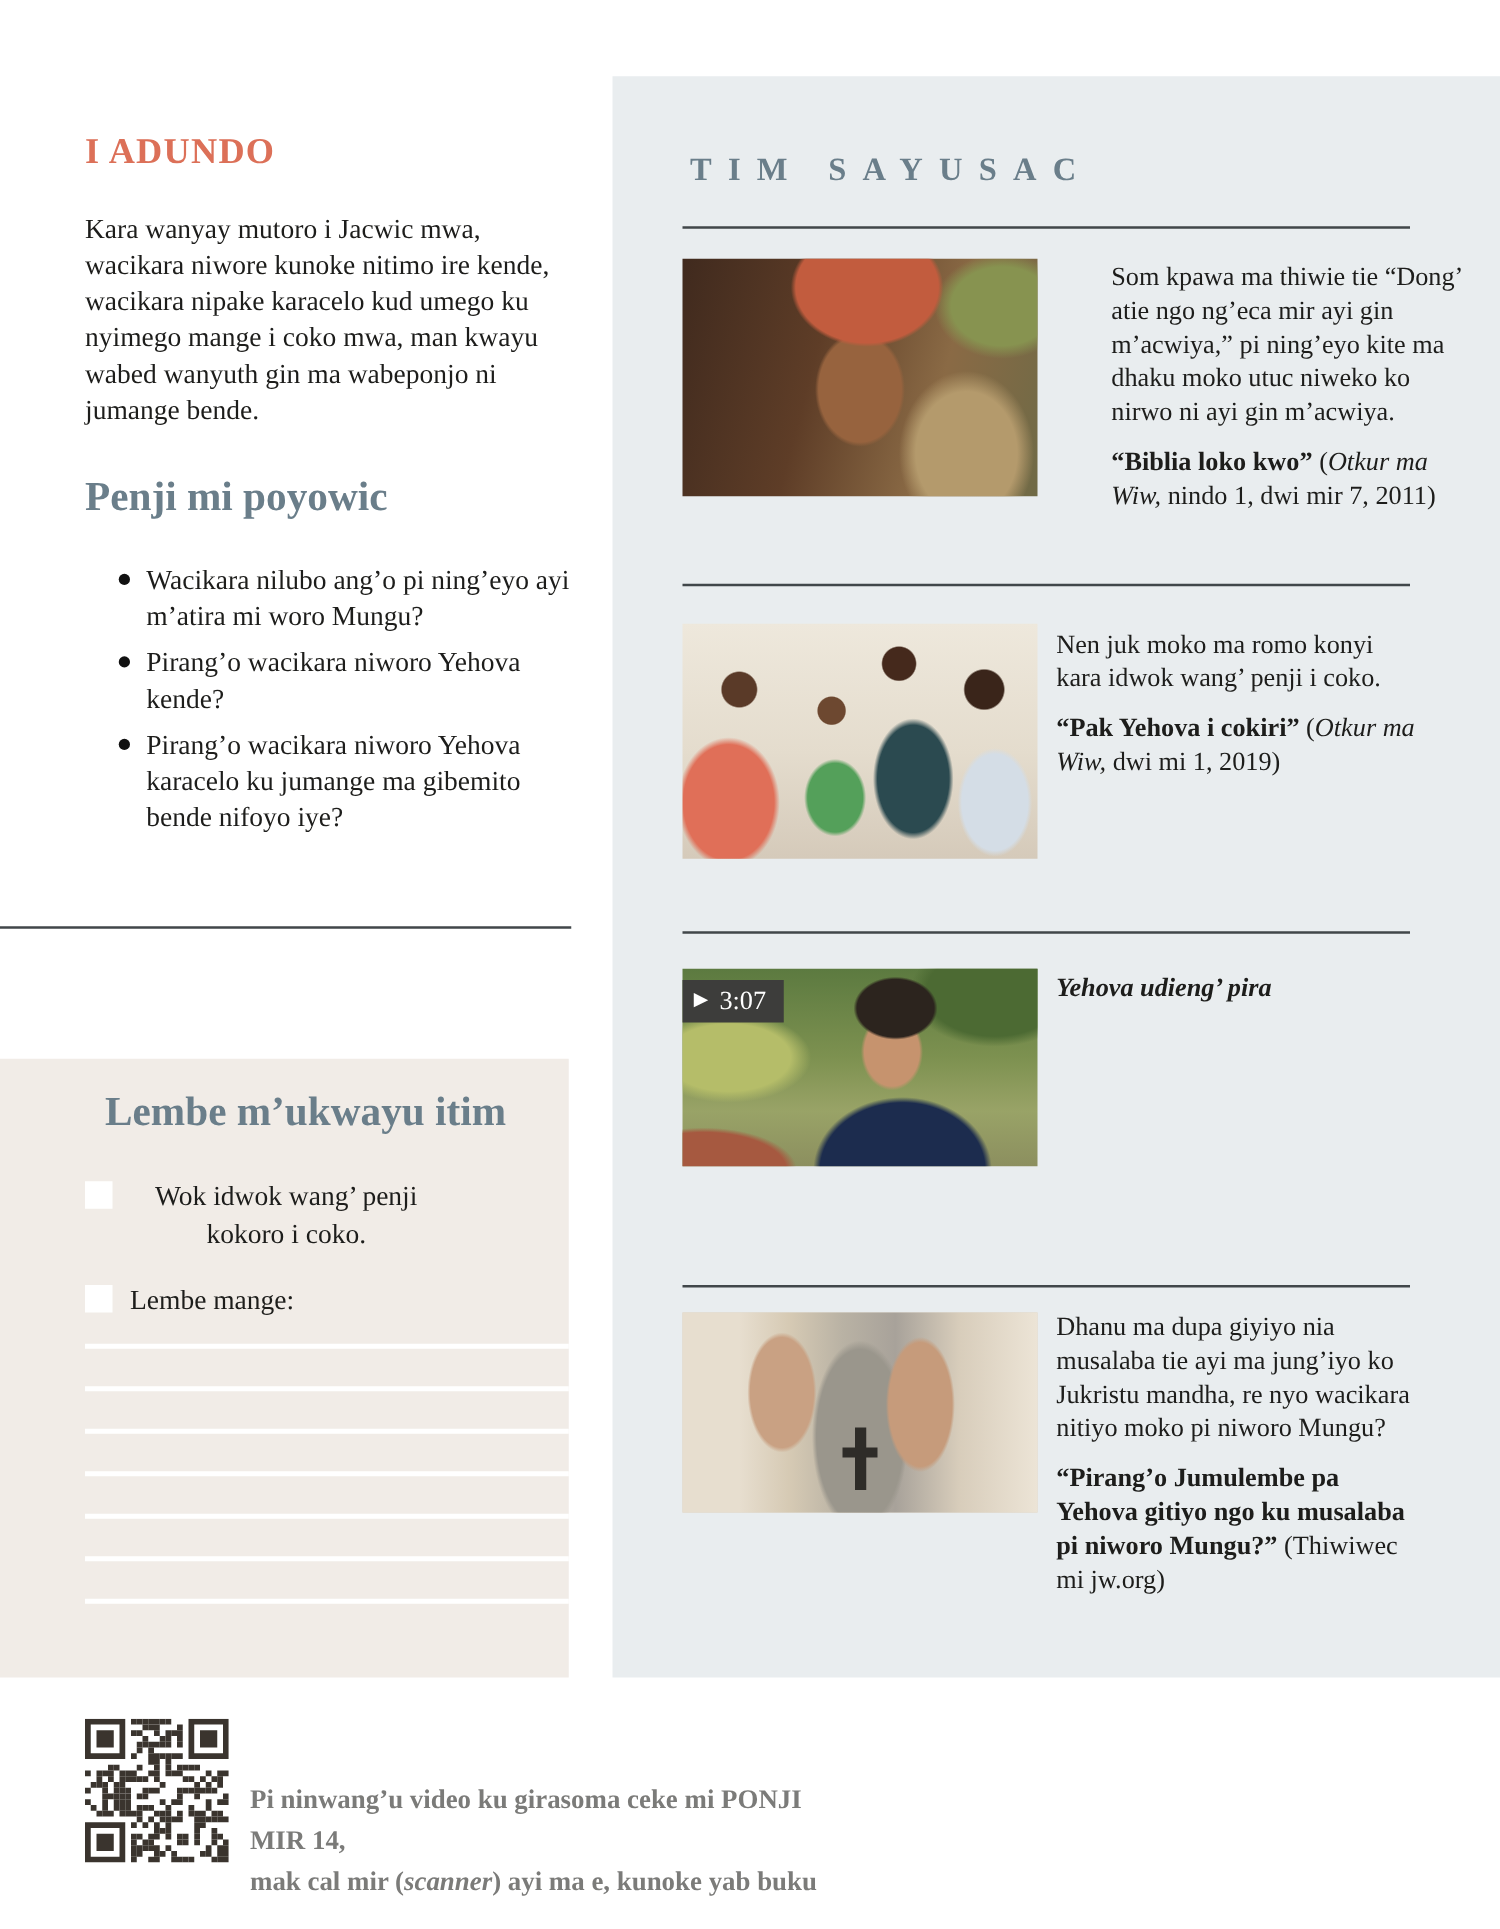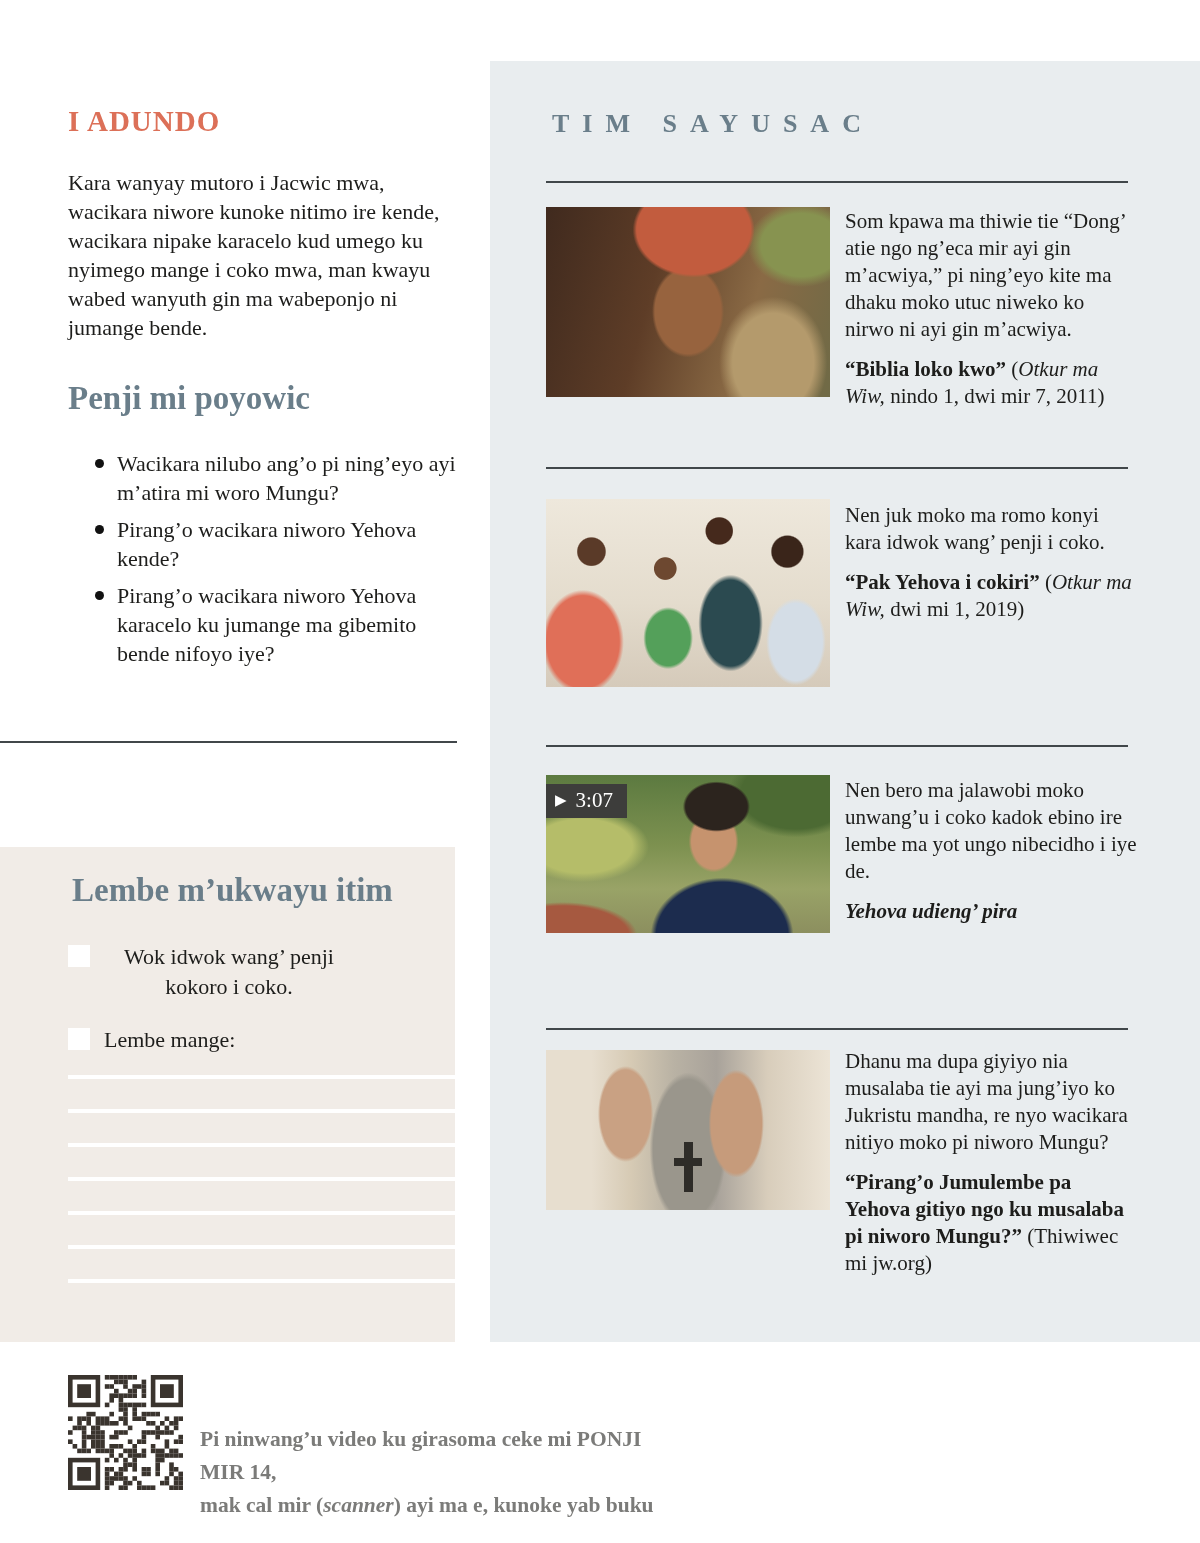--- a/index.html
+++ b/index.html
@@ -17,30 +17,30 @@
     letter-spacing:1px;color:var(--accent);}
   .intro{position:absolute;left:68px;top:168px;width:392px;font-size:22px;line-height:29px;}
   .h-slate{position:absolute;font-size:33px;font-weight:bold;color:var(--slate);}
   .h-questions{left:68px;top:380px;}
   .q-list{position:absolute;left:95px;top:449px;width:372px;list-style:none;}
   .q-list li{position:relative;padding-left:22px;font-size:22px;line-height:29px;margin-bottom:8px;}
   .q-list li .dot{position:absolute;left:0;top:10px;width:9px;height:9px;border-radius:50%;background:#111;}
   .left-rule{position:absolute;left:0;top:741px;width:457px;height:2px;background:var(--rule);}
   .note{position:absolute;left:68px;top:763px;font-size:22px;}
   .goals-box{position:absolute;left:0;top:847px;width:455px;height:495px;background:var(--box);}
-  .goals-box .h-goals{position:absolute;left:72px;top:25px;}
+  .goals-box .h-goals{position:absolute;left:84px;top:25px;}
   .check-row{position:absolute;left:68px;display:flex;gap:14px;}
   .check-row.c1{top:95px;text-align:center;}
   .check-row.c2{top:178px;}
   .checkbox{flex:0 0 auto;width:22px;height:22px;background:#fff;margin-top:3px;}
   .check-label{width:250px;font-size:22px;line-height:30px;}
   .write-line{position:absolute;left:68px;width:387px;height:4px;background:#fff;}
   
   .right-col{position:absolute;left:490px;top:61px;width:710px;height:1281px;background:var(--panel);}
-  .tim{position:absolute;left:62px;top:48px;font-size:26px;font-weight:bold;
+  .tim{position:absolute;left:62px;top:60px;font-size:26px;font-weight:bold;
     letter-spacing:13px;color:var(--slate);text-align:center;}
   .ref-rule{position:absolute;left:56px;width:582px;height:2px;background:var(--rule);}
   .r1{top:120px;} .r2{top:406px;} .r3{top:684px;} .r4{top:967px;}
   .photo{position:absolute;left:56px;width:284px;background-repeat:no-repeat;}
   .p1{top:146px;height:190px;background:
     radial-gradient(100px 78px at 52% 12%, #c25c3e 0 57%, rgba(0,0,0,0) 61%),
     radial-gradient(58px 74px at 50% 55%, #97633e 0 57%, rgba(0,0,0,0) 62%),
     radial-gradient(90px 70px at 90% 20%, #879350 0 45%, rgba(0,0,0,0) 60%),
     radial-gradient(90px 110px at 80% 82%, #b49a6c 0 45%, rgba(0,0,0,0) 60%),
     linear-gradient(105deg,#402a1e 0%,#5e3d27 38%,#8a6a45 70%,#6f6a46 100%);}
@@ -68,21 +68,21 @@
     radial-gradient(46px 80px at 28% 40%, #c9a183 0 55%, rgba(0,0,0,0) 60%),
     radial-gradient(46px 90px at 67% 46%, #c69b7b 0 55%, rgba(0,0,0,0) 60%),
     radial-gradient(60px 120px at 50% 62%, #9a968c 0 58%, rgba(0,0,0,0) 64%),
     linear-gradient(90deg,#e7decf 0 16%,#d6cab4 30%,#b9b2a4 45%,#a8a29a 60%,#d8cdbb 78%,#ece4d6 100%);
     background-size:9px 50px,28px 8px,auto,auto,auto,auto;
     background-position:138px 92px,128px 108px,0 0,0 0,0 0,0 0;}
   .badge{position:absolute;left:0;top:9px;display:flex;align-items:center;gap:9px;
     background:#3d3d3b;color:#fff;padding:4px 14px 5px 9px;font-size:21px;}
   .badge .play{font-size:15px;line-height:1;}
   .sect{position:absolute;left:355px;width:293px;font-size:21px;line-height:27px;}
-  .s1{top:147px;} .s2{top:441px;} .s3{top:716px;} .s4{top:987px;}
+  .s1{top:147px;margin-left:44px;} .s2{top:441px;} .s3{top:716px;} .s4{top:987px;}
   .sect .body{margin-bottom:13px;}
   .sect .ref{}
   .b{font-weight:bold;}
   .i{font-style:italic;}
   .bi{font-weight:bold;font-style:italic;}
   
   .qr{position:absolute;left:68px;top:1375px;}
   .foot-text{position:absolute;left:200px;top:1423px;width:480px;font-size:21.5px;
     line-height:33px;color:var(--footgray);font-weight:600;}
 </style>
@@ -139,21 +139,20 @@
     </div>
 
     <div class="ref-rule r3"></div>
     <div class="photo p3">
       <span class="badge">
           <span class="play">▶</span>
           <span>3:07</span>
         </span>
     </div>
     <div class="sect s3">
-      <p class="body">Nen bero ma jalawobi moko unwang’u i coko kadok ebino ire lembe ma yot ungo nibecidho i iye de.</p>
       <p class="ref bi">Yehova udieng’ pira</p>
     </div>
 
     <div class="ref-rule r4"></div>
     <div class="photo p4"></div>
     <div class="sect s4">
       <p class="body">Dhanu ma dupa giyiyo nia musalaba tie ayi ma jung’iyo ko Jukristu mandha, re nyo wacikara nitiyo moko pi niworo Mungu?</p>
       <p class="ref"><span class="b">“Pirang’o Jumulembe pa Yehova gitiyo ngo ku musalaba pi niworo Mungu?”</span><span> (Thiwiwec mi jw.org)</span></p>
     </div>
   </section>

